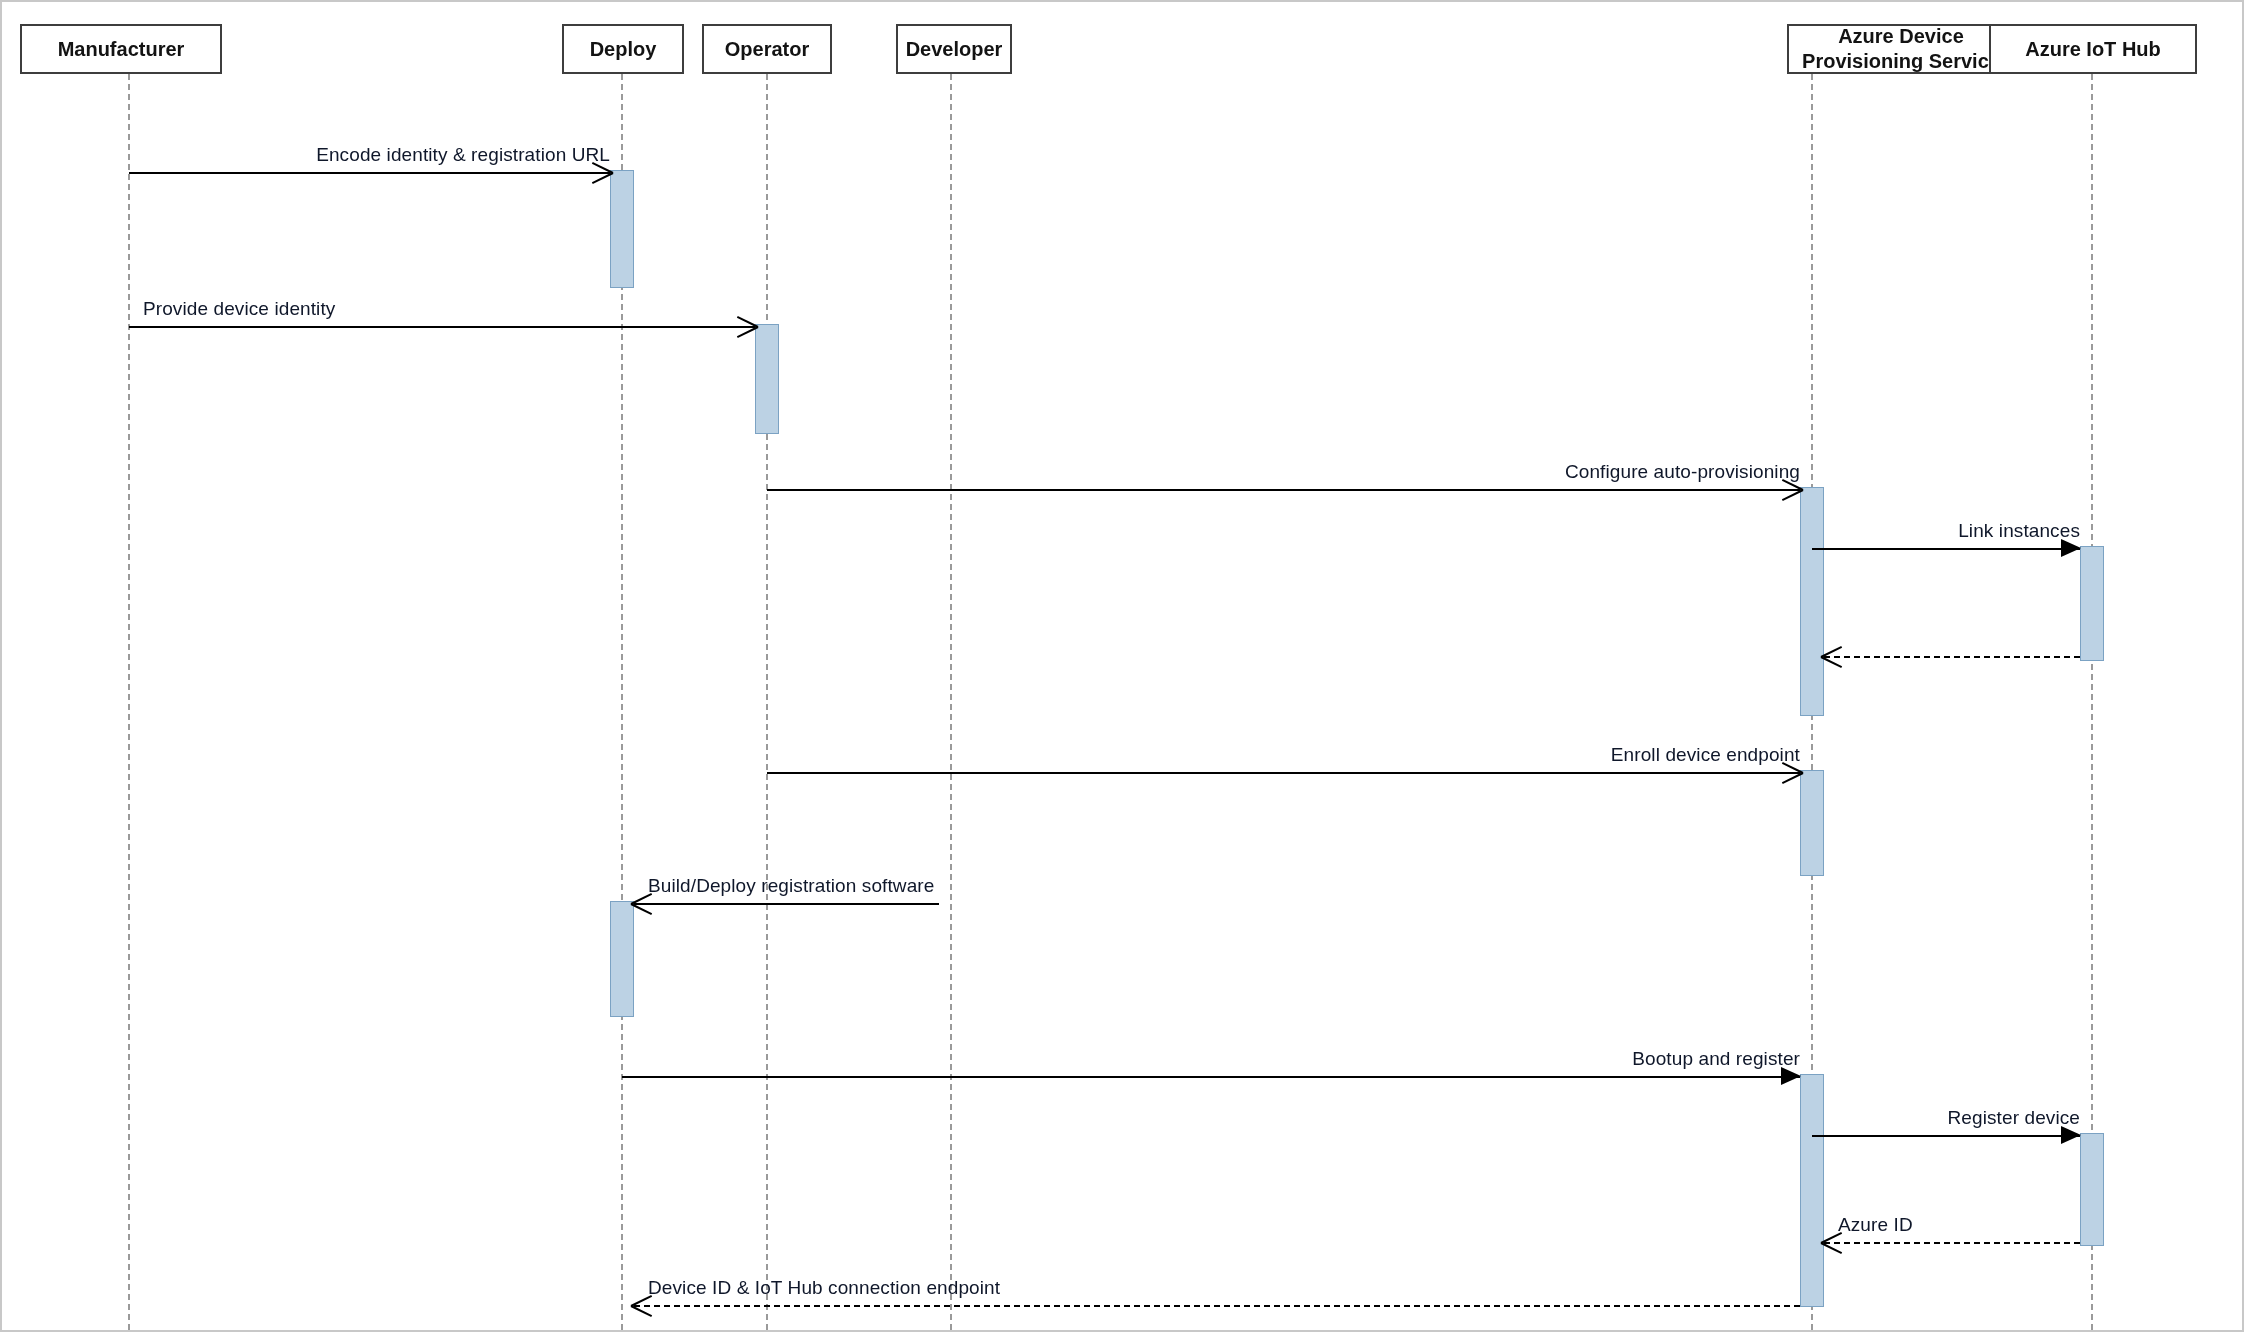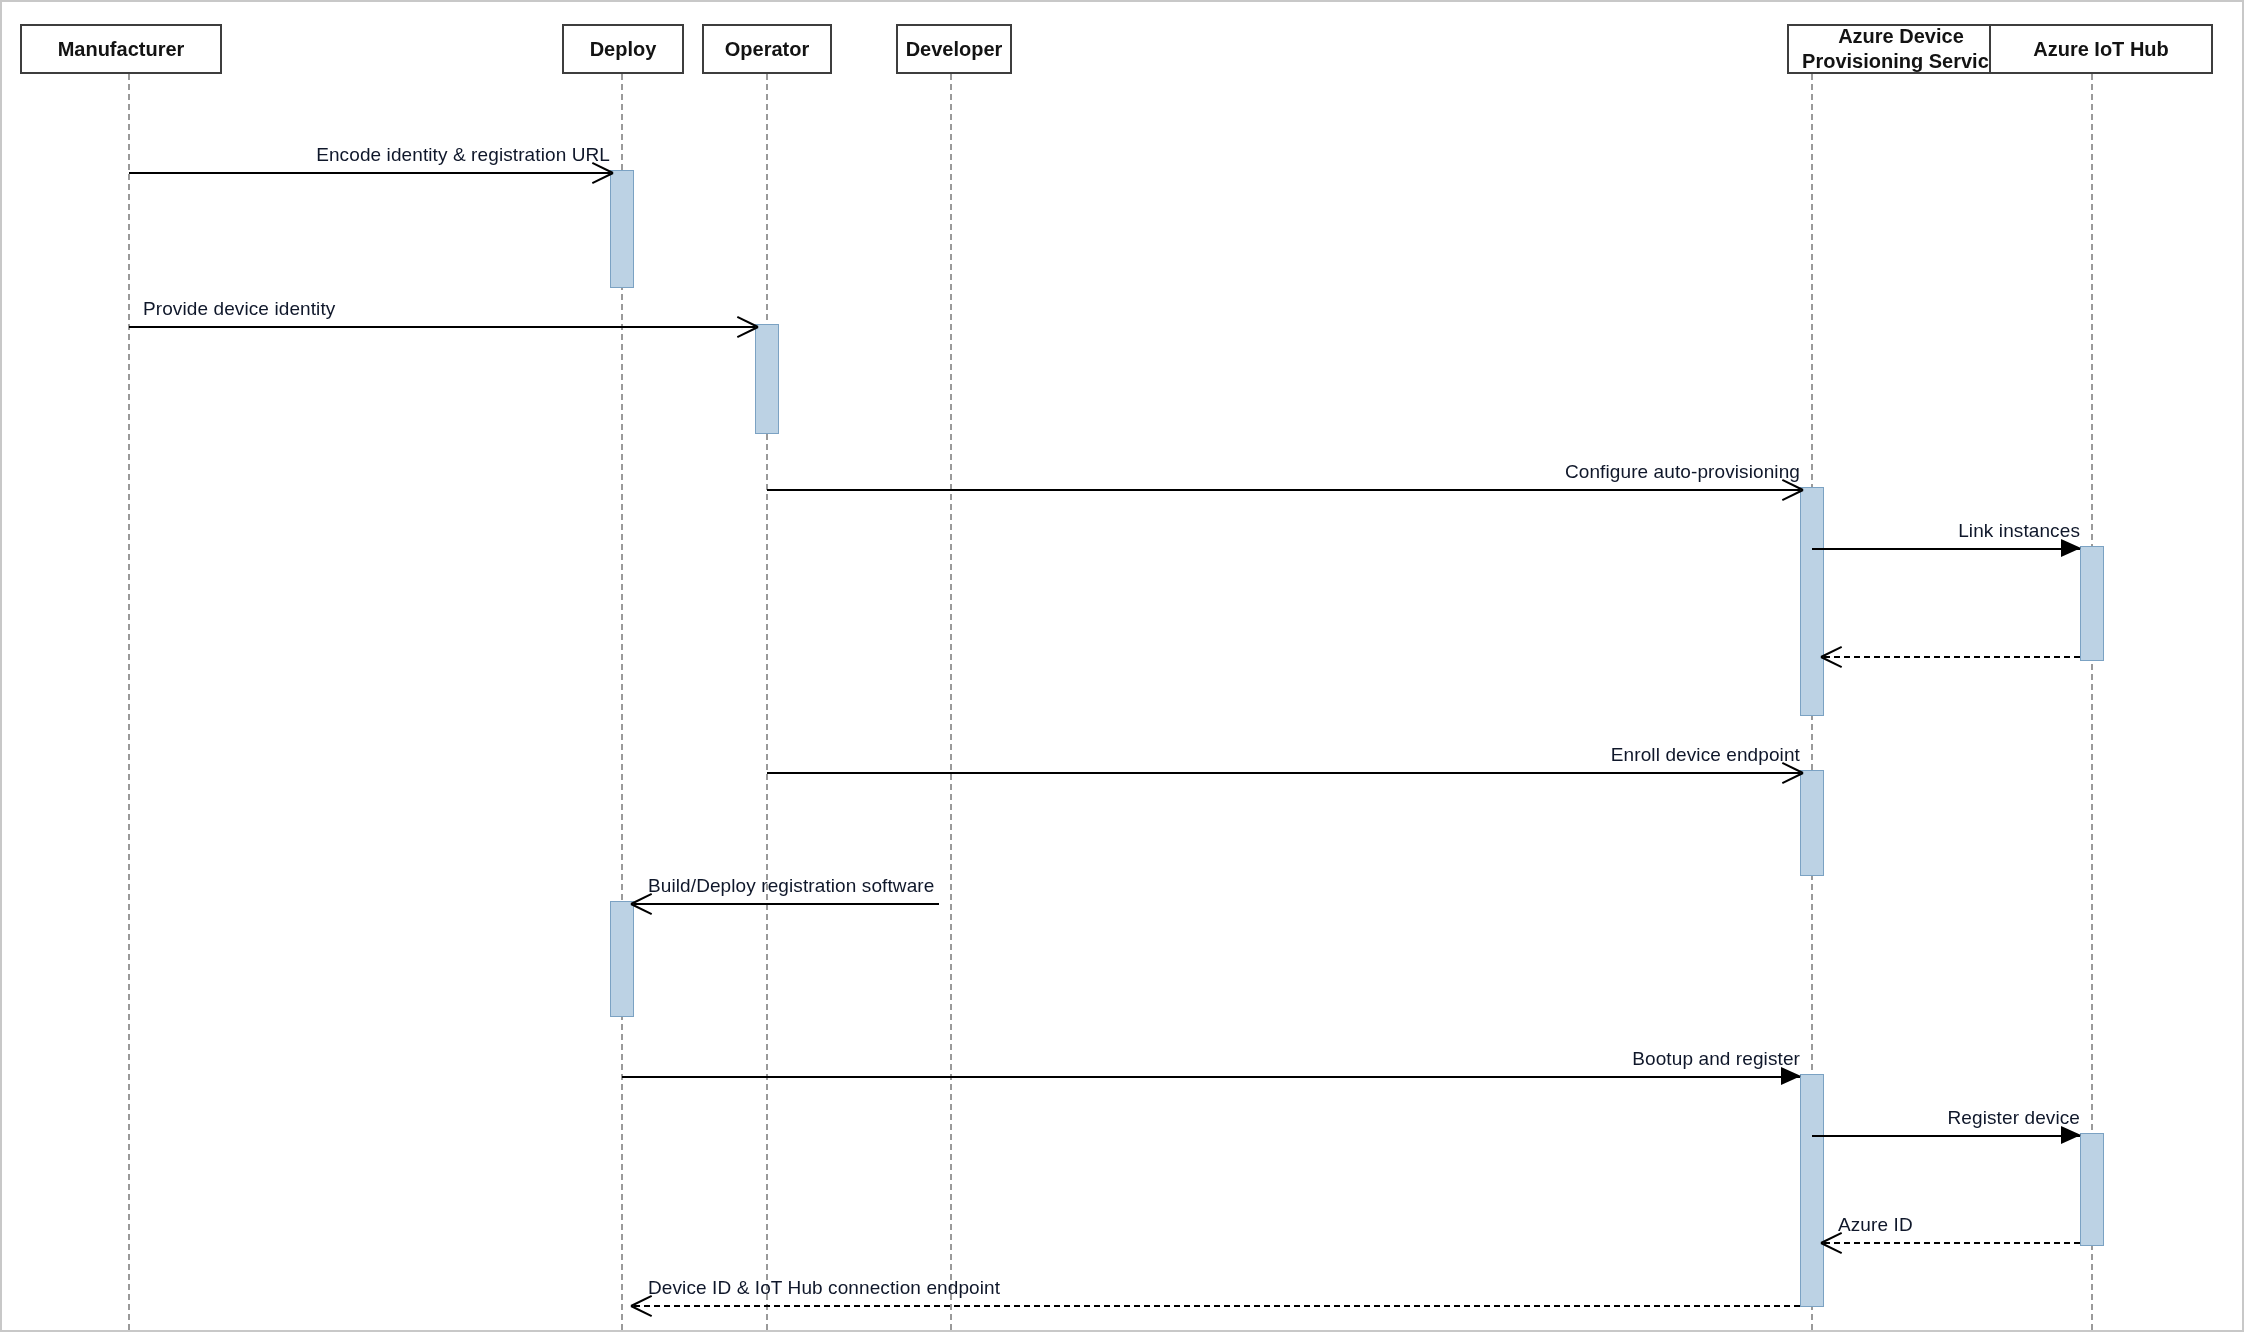--- a/index.html
+++ b/index.html
@@ -141,21 +141,21 @@
     <div class="actor-box" style="left: 700px; top: 22px; width: 130px; height: 50px;">
       <span style="white-space: pre-line;">Operator</span>
     </div>
     <div class="actor-box" style="left: 877px; top: 22px; width: 116px; height: 50px; margin-left: 17px;">
       <span style="white-space: pre-line;">Developer</span>
     </div>
     <div class="actor-box" style="left: 1785px; top: 22px; width: 228px; height: 50px;">
       <span style="white-space: pre-line;">Azure Device
 Provisioning Service</span>
     </div>
-    <div class="actor-box" style="left: 1987px; top: 22px; width: 224px; height: 50px;">
+    <div class="actor-box" style="left: 1987px; top: 22px; width: 208px; height: 50px;">
       <span style="white-space: pre-line;">Azure IoT Hub</span>
     </div>
     <div class="activation" style="left: 608px; top: 168px; width: 24px; height: 118px;"></div>
     <div class="activation" style="left: 753px; top: 322px; width: 24px; height: 110px;"></div>
     <div class="activation" style="left: 1798px; top: 485px; width: 24px; height: 229px;"></div>
     <div class="activation" style="left: 2078px; top: 544px; width: 24px; height: 115px;"></div>
     <div class="activation" style="left: 1798px; top: 768px; width: 24px; height: 106px;"></div>
     <div class="activation" style="left: 608px; top: 899px; width: 24px; height: 116px;"></div>
     <div class="activation" style="left: 1798px; top: 1072px; width: 24px; height: 233px;"></div>
     <div class="activation" style="left: 2078px; top: 1131px; width: 24px; height: 113px;"></div>

